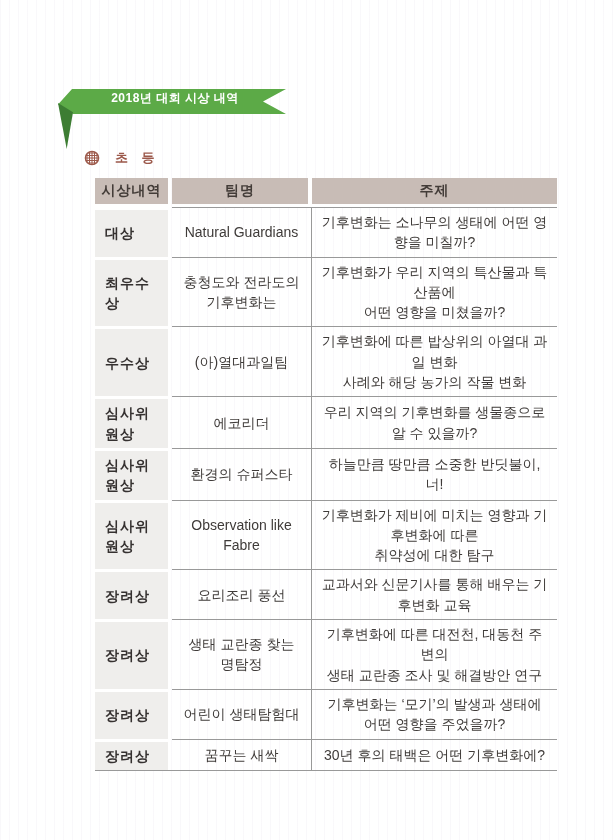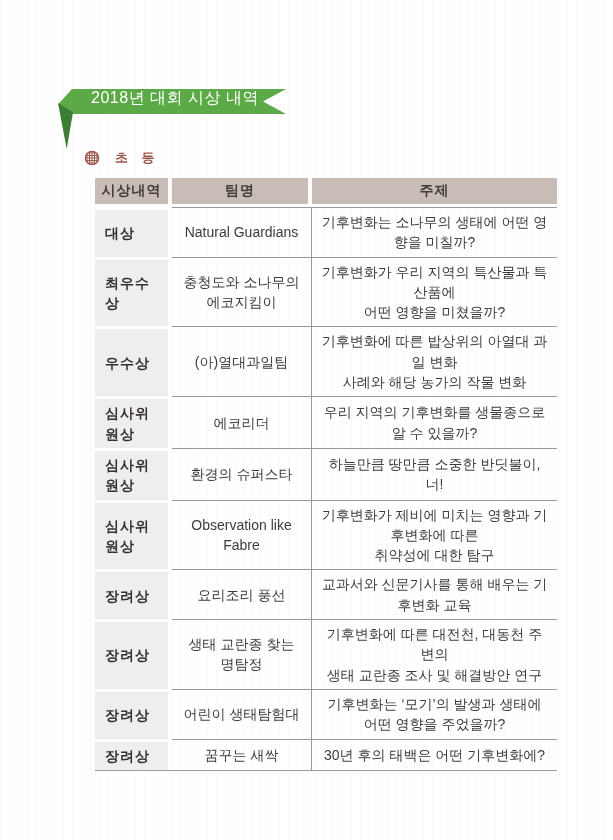--- a/index.html
+++ b/index.html
@@ -18,21 +18,21 @@
   }
 
   
   .banner{
     position:absolute;left:58px;top:89px;width:228px;height:25px;
     background:#5caa47;
     clip-path:polygon(14px 0, 100% 0, calc(100% - 23px) 50%, 100% 100%, 15px 100%, 0 62%);
     display:flex;align-items:center;justify-content:center;
   }
   .banner-title{
-    color:#ffffff;font-size:16px;font-weight:normal;letter-spacing:0.5px;
+    color:#ffffff;font-size:12px;font-weight:bold;letter-spacing:0.5px;
     padding-left:6px;padding-bottom:7px;
   }
   .banner-fold{
     position:absolute;left:58px;top:103px;width:15px;height:46px;
     background:#3d7d33;
     clip-path:polygon(0 0, 100% 20%, 58% 100%);
   }
 
   
   .section{
@@ -128,21 +128,21 @@
         <span class="spread">대상</span>
       </div>
     <div class="gapcell"></div>
     <div class="cell cell-team">Natural Guardians</div>
     <div class="cell cell-topic">기후변화는 소나무의 생태에 어떤 영향을 미칠까?</div>
 
     <div class="cell cell-award">
         <span class="spread">최우수상</span>
       </div>
     <div class="gapcell"></div>
-    <div class="cell cell-team">충청도와 소나무의 에코지킴이</div>
+    <div class="cell cell-team">충청도와 전라도의 기후변화는</div>
     <div class="cell cell-topic">기후변화가 우리 지역의 특산물과 특산품에
 어떤 영향을 미쳤을까?</div>
 
     <div class="cell cell-award">
         <span class="spread">우수상</span>
       </div>
     <div class="gapcell"></div>
     <div class="cell cell-team">(아)열대과일팀</div>
     <div class="cell cell-topic">기후변화에 따른 밥상위의 아열대 과일 변화
 사례와 해당 농가의 작물 변화</div>

